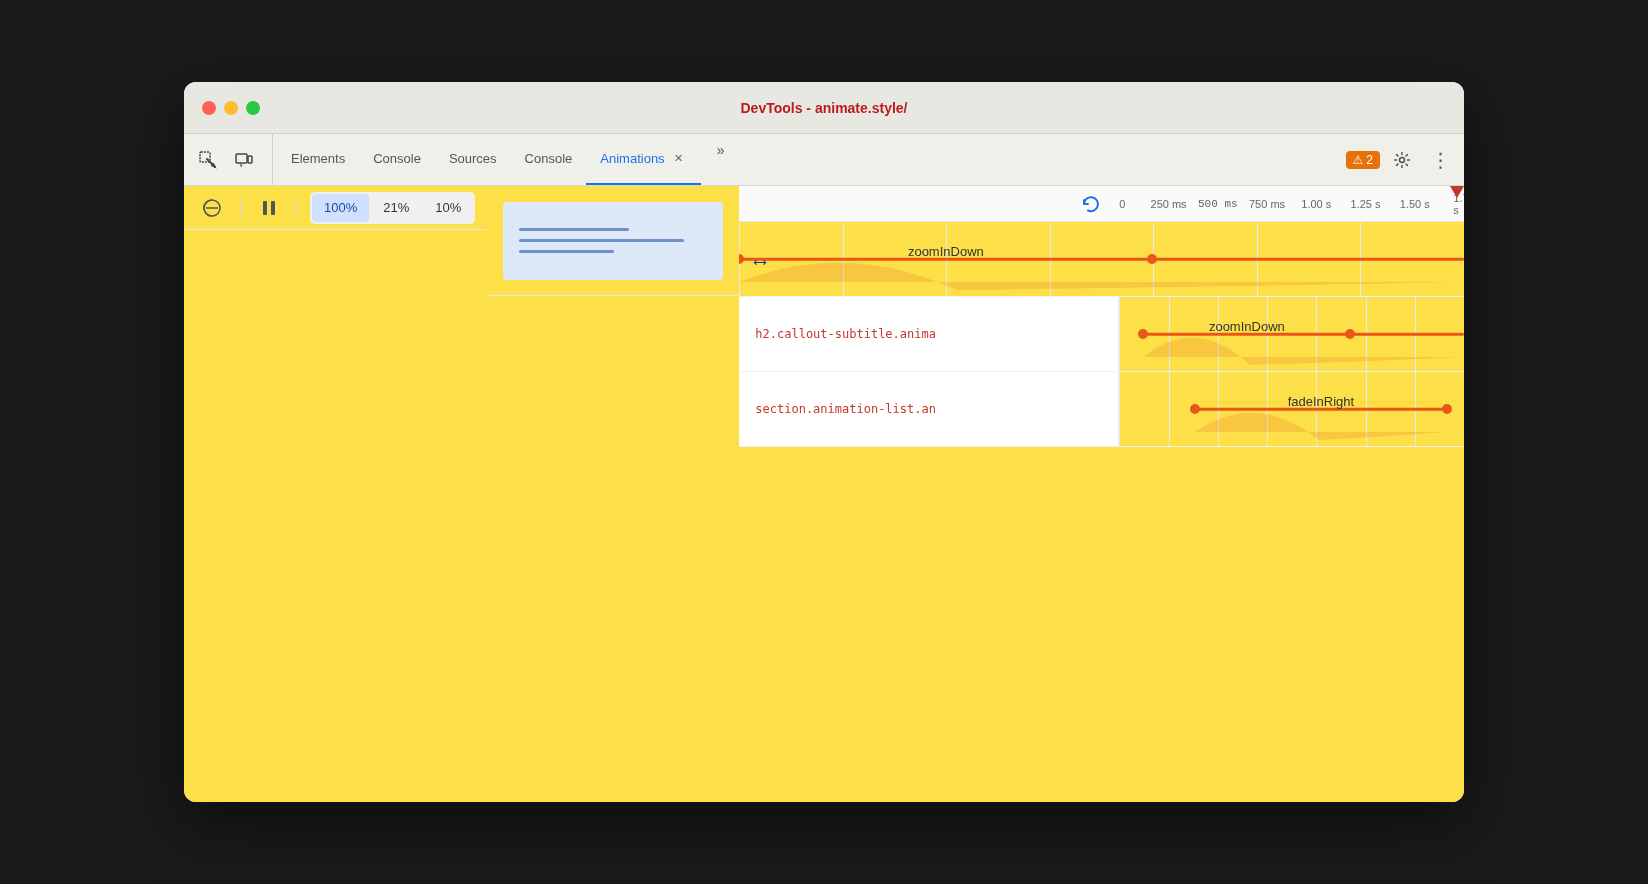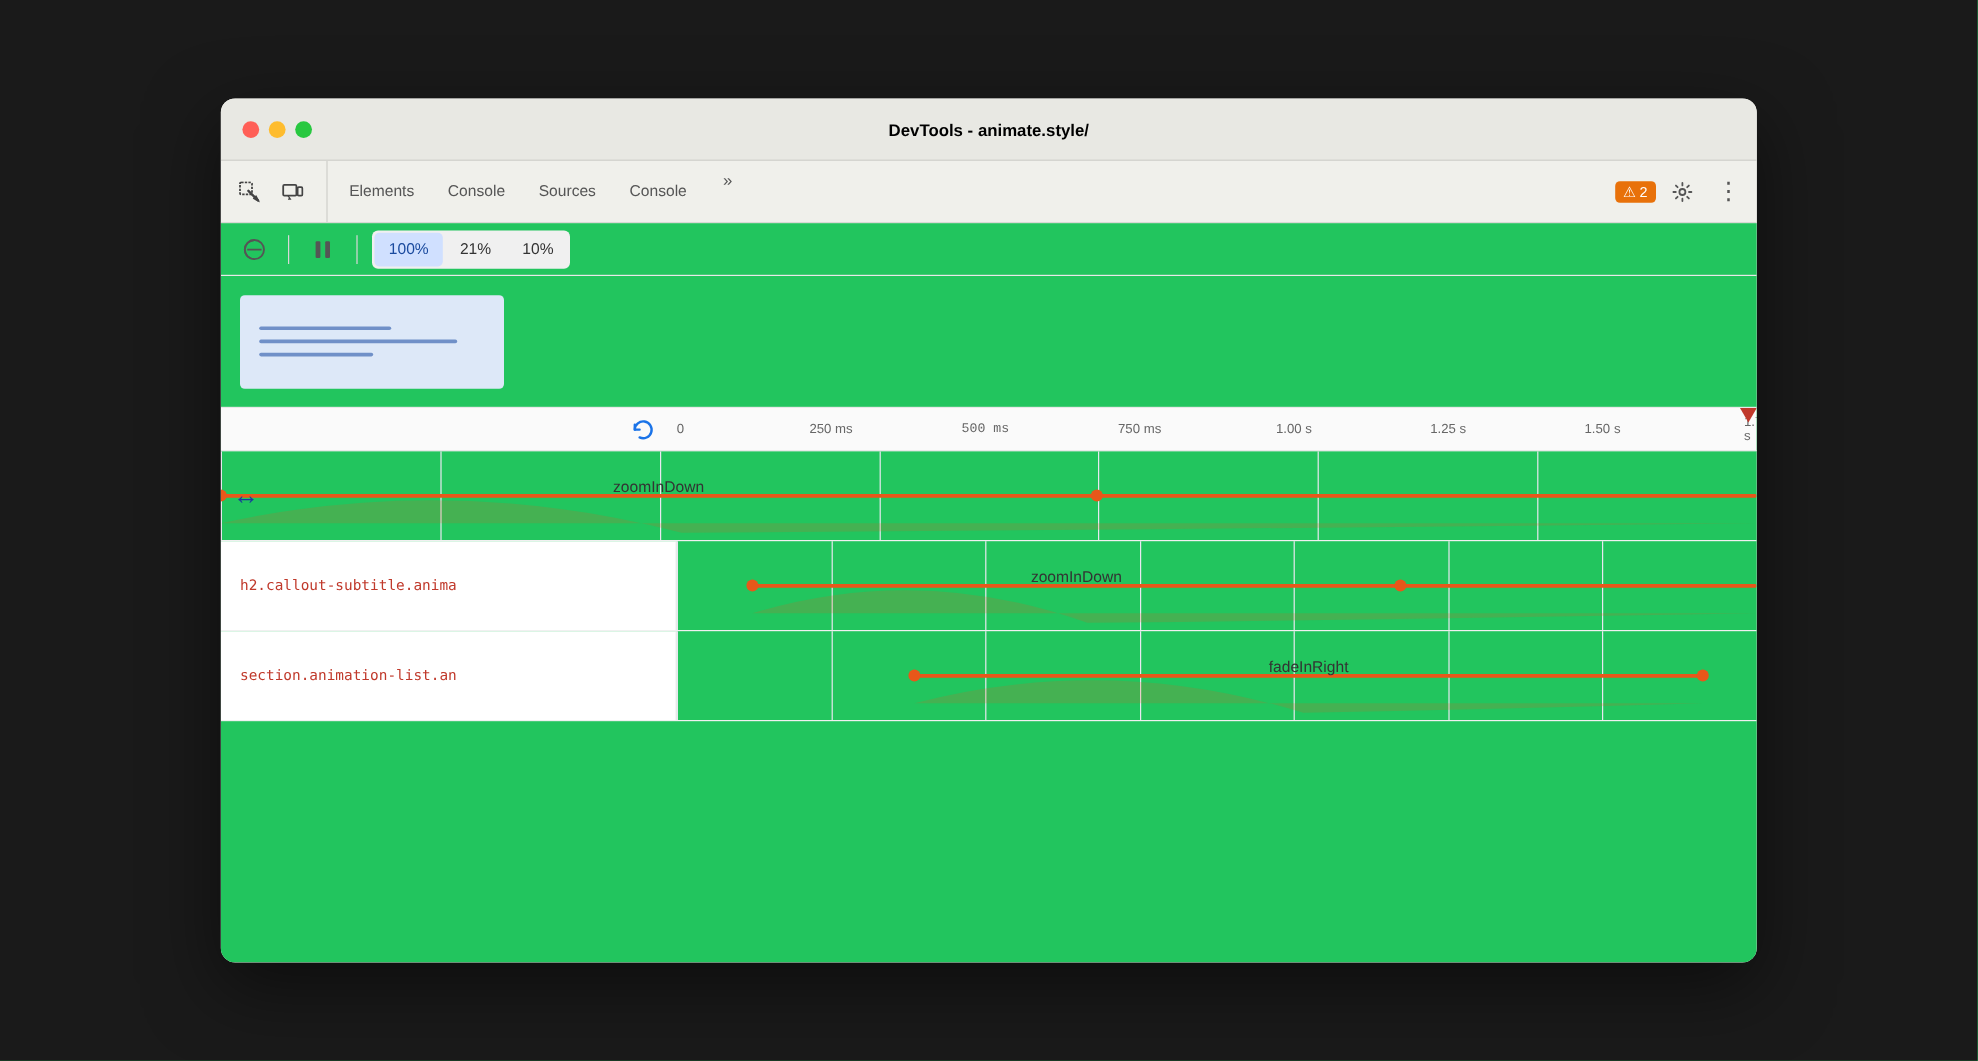--- a/index.html
+++ b/index.html
@@ -44,21 +44,21 @@
       width: 14px;
       height: 14px;
       border-radius: 50%;
     }
     .tl-close { background: #ff5f57; }
     .tl-minimize { background: #febc2e; }
     .tl-maximize { background: #28c840; }
     .titlebar-title {
       font-size: 14px;
       font-weight: 600;
-      color: #000000;
+      color: #b91c1c;
     }
 
     
     .tabbar {
       background: #f0f0eb;
       height: 52px;
       display: flex;
       align-items: stretch;
       border-bottom: 1px solid #d8d8d3;
       flex-shrink: 0;
@@ -134,23 +134,23 @@
       justify-content: center;
       border-radius: 4px;
       cursor: pointer;
       color: #555;
       font-size: 17px;
     }
 
     
     .animations-panel {
       display: flex;
-      flex-direction: column;
+      flex-direction: row;
       flex: 1;
-      background: #22c55e;
+      background: #fde047;
       overflow: hidden;
     }
 
     
     .controls-row {
       height: 44px;
       display: flex;
       align-items: center;
       padding: 0 12px;
       gap: 8px;
@@ -396,20 +396,24 @@
       <span>Elements</span>
     </div>
     <div class="tab">
       <span>Console</span>
     </div>
     <div class="tab">
       <span>Sources</span>
     </div>
     <div class="tab">
       <span>Console</span>
+    </div>
+    <div class="tab active">
+      <span>Animations</span>
+      <div class="tab-close">✕</div>
     </div>
     <div class="tool-icon" style="margin-left:4px; font-size:14px; color:#555;">»</div>
 
     <div class="tabbar-right">
       <div class="badge-btn">
         <span>⚠</span>
         <span>2</span>
       </div>
       <div class="icon-btn">
         <svg width="18" height="18" viewBox="0 0 18 18" fill="none">

